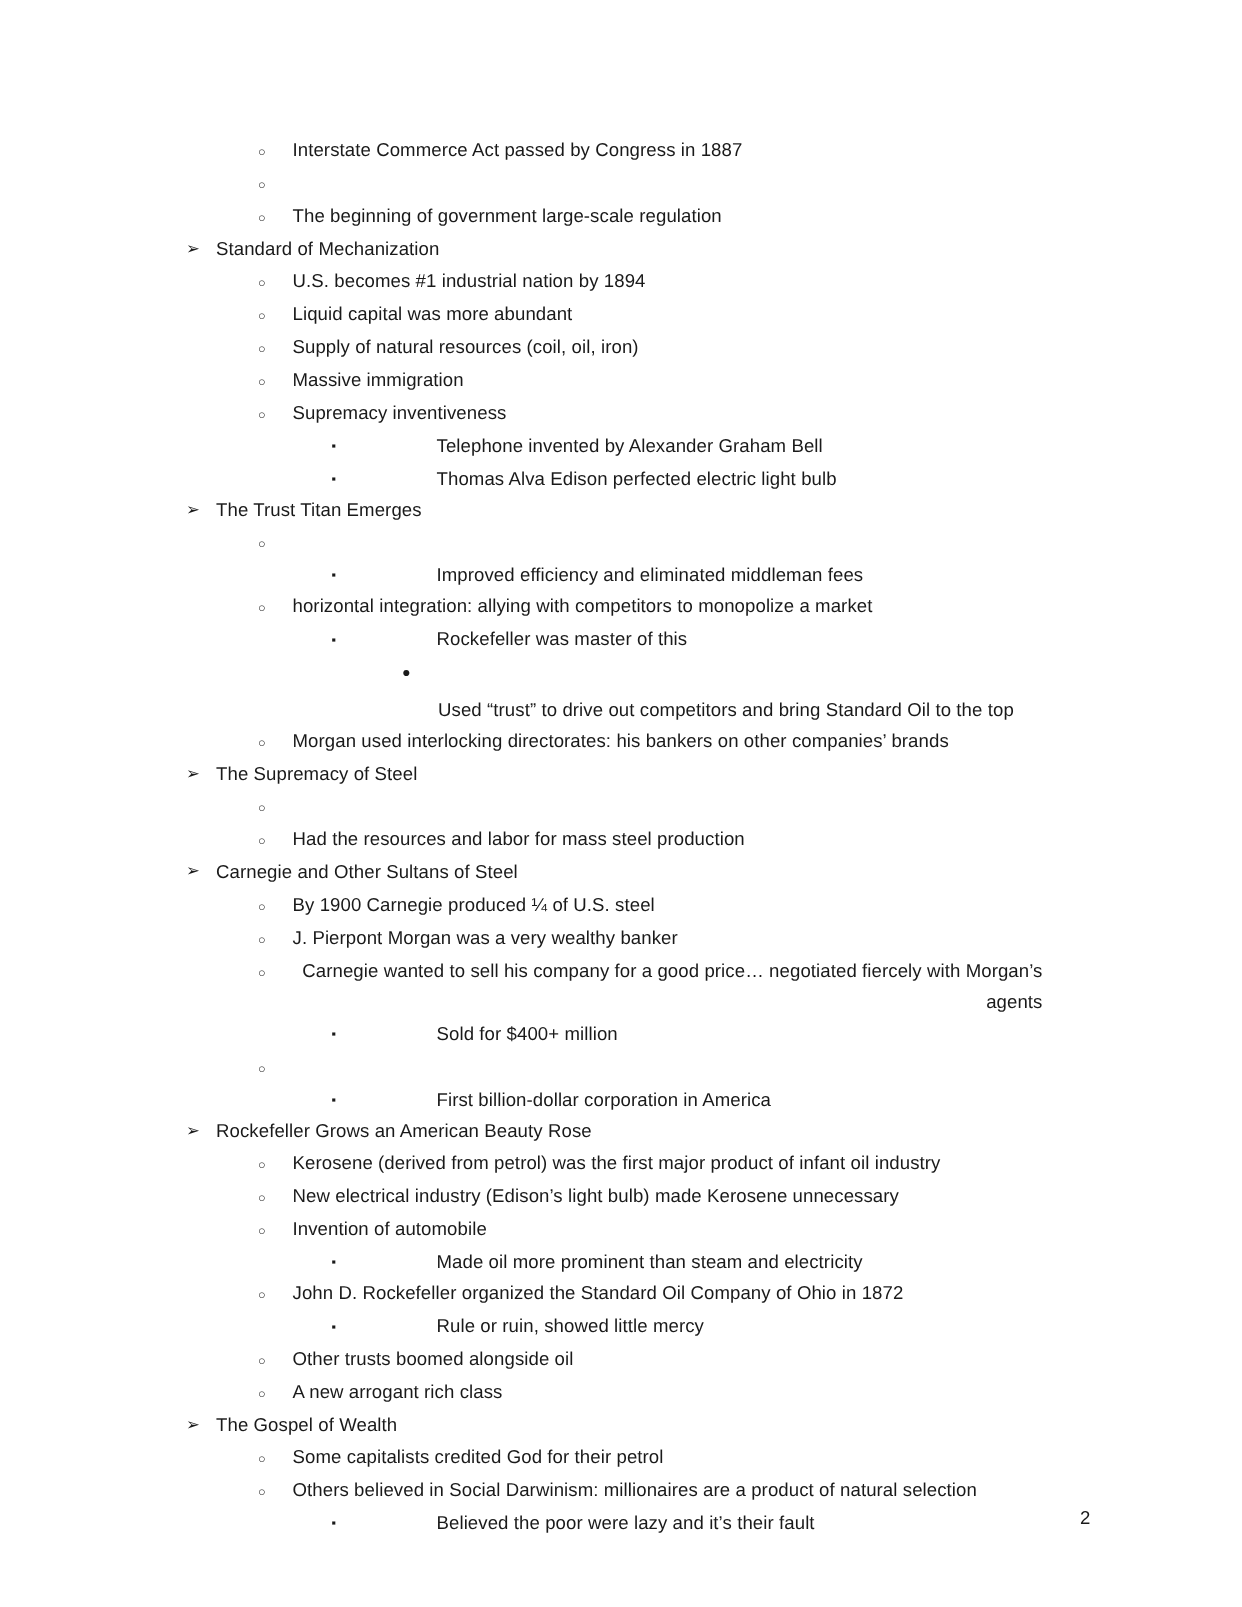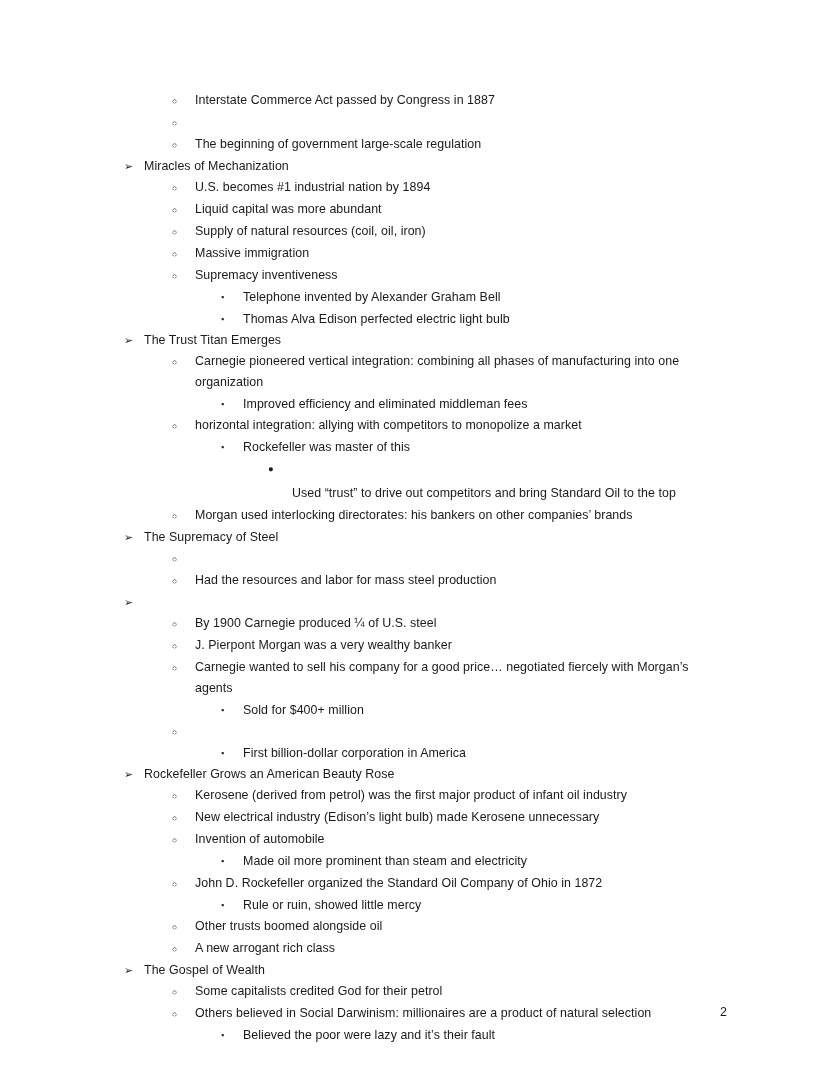--- a/index.html
+++ b/index.html
@@ -59,26 +59,26 @@
   }
 
   
   .lvl1 { padding-left: 124px; margin-bottom: 0; }
   .lvl1 .bullet { width: 20px; font-size: 11px; line-height: 21px; }
   .lvl1 .txt   { max-width: 640px; }
 
   
   .lvl2 { padding-left: 172px; }
   .lvl2 .bullet { width: 23px; font-size: 8.5px; line-height: 22px; }
-  .lvl2 .txt   { max-width: 500px; }
+  .lvl2 .txt   { max-width: 500px; text-align: right; }
 
   
   .lvl3 { padding-left: 221px; }
   .lvl3 .bullet { width: 22px; font-size: 8.5px; line-height: 21px; }
-  .lvl3 .txt   { max-width: 470px; }
+  .lvl3 .txt   { max-width: 470px; margin-left: 48px; }
 
   
   .lvl4 { padding-left: 268px; }
   .lvl4 .bullet { width: 24px; font-size: 9.5px; line-height: 21px; }
   .lvl4 .txt   { max-width: 430px; margin-top: 25px; }
 
   .page-number {
     position: absolute;
     left: 720px;
     top: 1004px;
@@ -100,21 +100,21 @@
       </div>
       <div class="row lvl2">
         <span class="bullet">○</span>
       </div>
       <div class="row lvl2">
         <span class="bullet">○</span>
         <span class="txt">The beginning of government large-scale regulation</span>
       </div>
       <div class="row lvl1">
         <span class="bullet">➢</span>
-        <span class="txt">Miracles of Mechanization</span>
+        <span class="txt">Standard of Mechanization</span>
       </div>
       <div class="row lvl2">
         <span class="bullet">○</span>
         <span class="txt">U.S. becomes #1 industrial nation by 1894</span>
       </div>
       <div class="row lvl2">
         <span class="bullet">○</span>
         <span class="txt">Liquid capital was more abundant</span>
       </div>
       <div class="row lvl2">
@@ -136,21 +136,20 @@
       <div class="row lvl3">
         <span class="bullet">▪</span>
         <span class="txt">Thomas Alva Edison perfected electric light bulb</span>
       </div>
       <div class="row lvl1">
         <span class="bullet">➢</span>
         <span class="txt">The Trust Titan Emerges</span>
       </div>
       <div class="row lvl2">
         <span class="bullet">○</span>
-        <span class="txt">Carnegie pioneered vertical integration: combining all phases of manufacturing into one organization</span>
       </div>
       <div class="row lvl3">
         <span class="bullet">▪</span>
         <span class="txt">Improved efficiency and eliminated middleman fees</span>
       </div>
       <div class="row lvl2">
         <span class="bullet">○</span>
         <span class="txt">horizontal integration: allying with competitors to monopolize a market</span>
       </div>
       <div class="row lvl3">
@@ -171,20 +170,21 @@
       </div>
       <div class="row lvl2">
         <span class="bullet">○</span>
       </div>
       <div class="row lvl2">
         <span class="bullet">○</span>
         <span class="txt">Had the resources and labor for mass steel production</span>
       </div>
       <div class="row lvl1">
         <span class="bullet">➢</span>
+        <span class="txt">Carnegie and Other Sultans of Steel</span>
       </div>
       <div class="row lvl2">
         <span class="bullet">○</span>
         <span class="txt">By 1900 Carnegie produced ¼ of U.S. steel</span>
       </div>
       <div class="row lvl2">
         <span class="bullet">○</span>
         <span class="txt">J. Pierpont Morgan was a very wealthy banker</span>
       </div>
       <div class="row lvl2">

